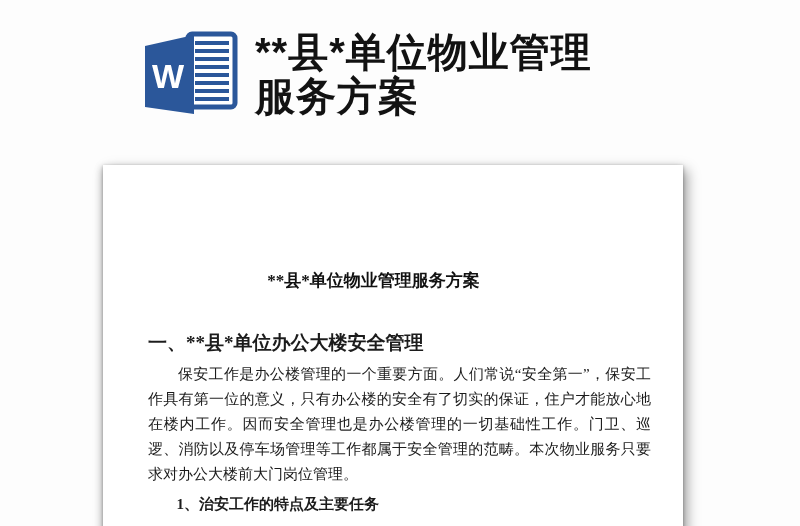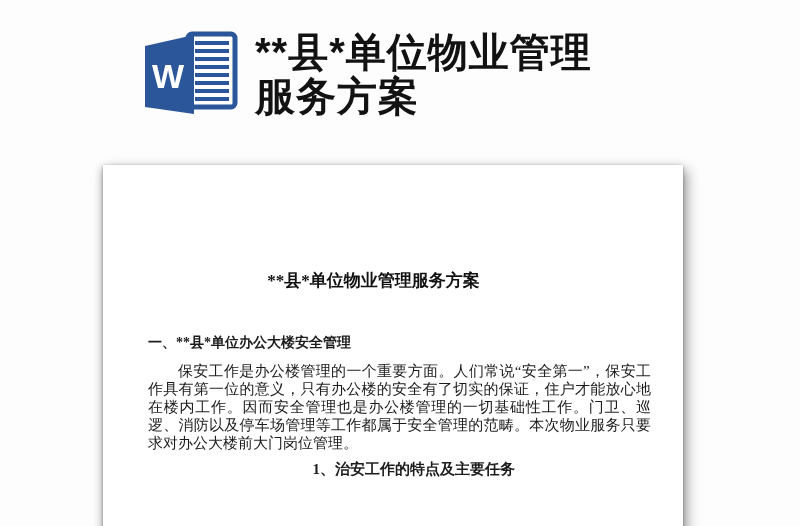--- a/index.html
+++ b/index.html
@@ -44,41 +44,40 @@
     text-align:center;
     padding-right:52px;
     font-weight:700;
     font-size:17px;
     line-height:22px;
     color:#111;
   }
   .doc-h1 {
     margin-top:40px;
     font-weight:700;
-    font-size:14px;
+    font-size:19px;
     line-height:22px;
   }
   .doc-para {
     margin:8px 0 0 0;
-    line-height:18px;
+    line-height:25px;
     text-indent:2em;
     text-align:justify;
   }
   .doc-h2 {
     margin-top:4px;
     font-weight:700;
     line-height:22px;
     text-indent:2em;
   }
   .doc-h3 {
     margin-top:6px;
     font-weight:700;
     line-height:22px;
     text-indent:1.9em;
-    text-align:center;
   }
 </style>
 </head>
 <body>
 
 <div class="canvas">
 
   <header class="file-header">
     <svg class="word-icon" viewBox="0 0 100 95" aria-hidden="true">
 

